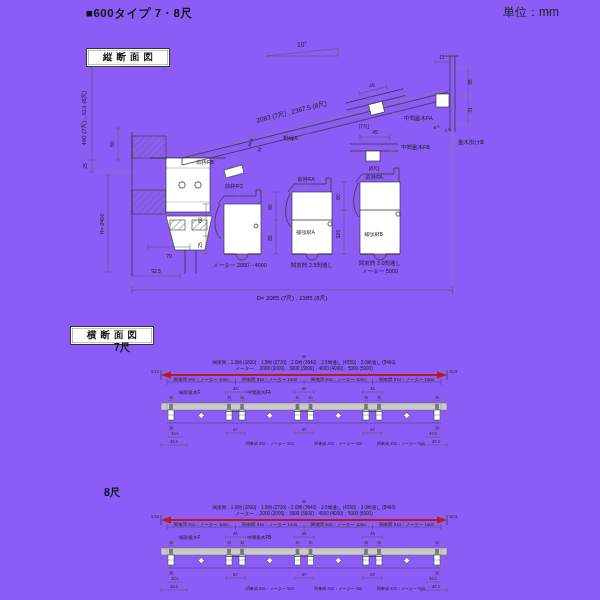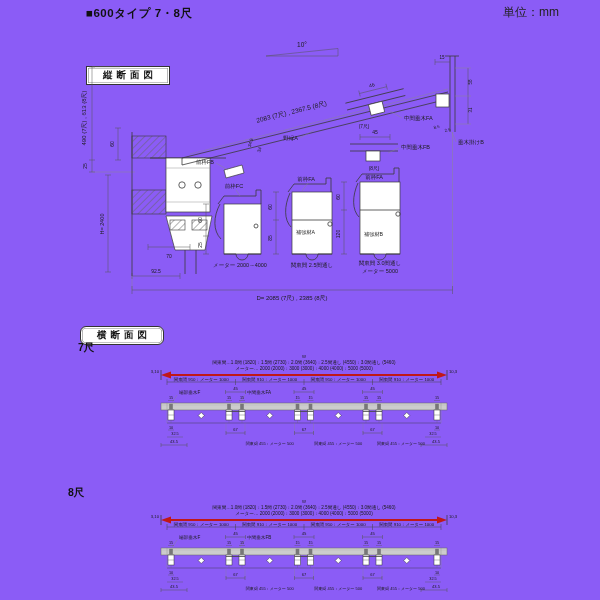--- a/index.html
+++ b/index.html
@@ -2,38 +2,38 @@
 <html><head>
 <meta charset="utf-8">
 <style>
   html,body{margin:0;padding:0;background:#fff;}
   .page{position:relative;width:600px;height:600px;background:#8b5cf6;overflow:hidden;
         font-family:"Liberation Sans","DejaVu Sans",sans-serif;color:#111;padding-left:8px;}
   .title{position:absolute;left:86px;top:6px;font-size:11.5px;font-weight:bold;letter-spacing:.5px;}
   .unit{position:absolute;left:503px;top:4px;font-size:12px;color:#222;}
   .secbox{position:absolute;border:1px solid #333;box-shadow:inset 0 0 0 1px #fff,inset 0 0 0 1.6px #888;
           font-size:9.5px;font-weight:bold;letter-spacing:4px;padding:2px 12px 2px 16px;background:#fff;}
-  .sublab{position:absolute;font-size:10.5px;font-weight:bold;}
+  .sublab{position:absolute;font-size:10.5px;font-weight:bold;margin-left:36px;}
   svg{position:absolute;}
   svg text{font-family:"Liberation Sans","DejaVu Sans",sans-serif;fill:#1c1c1c;}
   .ln{stroke:#3a3a3a;stroke-width:.8;fill:none;}
   .thin{stroke:#8a8a8a;stroke-width:.45;fill:none;}
   .dim{stroke:#555;stroke-width:.5;fill:none;}
   .wh{fill:#fff;stroke:#3a3a3a;stroke-width:.7;}
   .hatchf{fill:url(#h1);stroke:#3a3a3a;stroke-width:.6;}
 </style>
 </head>
 <body>
 
 <div class="page">
 
   <div class="title">■600タイプ 7・8尺</div>
   <div class="unit">単位：mm</div>
 
-  <div class="secbox" style="left:86px;top:66px;">縦断面図</div>
+  <div class="secbox" style="left:86px;top:48px;">縦断面図</div>
 
   <svg style="left:0;top:40px;" width="600" height="262" viewBox="0 0 600 262">
     <defs>
       <pattern id="h1" width="5" height="5" patternTransform="rotate(45)" patternUnits="userSpaceOnUse">
         <line x1="0" y1="0" x2="0" y2="5" stroke="#666" stroke-width="1"></line>
       </pattern>
     </defs>
 
     <line class="dim" x1="92" y1="27" x2="92" y2="132"></line>
     <line class="dim" x1="89" y1="27" x2="95" y2="27"></line>
@@ -196,21 +196,21 @@
     <line class="dim" x1="132" y1="233" x2="132" y2="239"></line>
     <line class="dim" x1="180" y1="233" x2="180" y2="239"></line>
     <text font-size="5" text-anchor="middle" x="156" y="233">92.5</text>
     <line class="thin" x1="132" y1="236" x2="132" y2="250"></line>
     <line class="dim" x1="132" y1="250" x2="452.5" y2="250"></line>
     <line class="dim" x1="132" y1="246" x2="132" y2="254"></line>
     <line class="dim" x1="452.5" y1="246" x2="452.5" y2="254"></line>
     <text font-size="6" text-anchor="middle" x="292" y="260">D= 2085 (7尺) , 2385 (8尺)</text>
   </svg>
 
-  <div class="secbox" style="left:80px;top:326px;border-radius:6px;">横断面図</div>
+  <div class="secbox" style="left:70px;top:326px;">横断面図</div>
   <div class="sublab" style="left:78px;top:341px;">7尺</div>
   <svg id="cross7" style="left:135px;top:353px;" width="340" height="100" viewBox="0 0 340 100">
       <text x="169" y="5" font-size="4.2" text-anchor="middle">W</text>
       <text x="169" y="11" font-size="4.6" text-anchor="middle">関東間…1.0間 (1820)：1.5間 (2730)：2.0間 (3640)：2.5間通し (4550)：3.0間通し (5460)</text>
       <text x="169" y="16.5" font-size="4.6" text-anchor="middle">メーター… 2000 (2000)：3000 (3000)：4000 (4000)：5000 (5000)</text>
       <line x1="32" y1="22" x2="306" y2="22" stroke="#c01818" stroke-width="1.8"></line>
       <polygon points="26,22 36,18.6 36,25.4" fill="#c01818"></polygon>
       <polygon points="312,22 302,18.6 302,25.4" fill="#c01818"></polygon>
       <line x1="26" y1="17" x2="26" y2="27" stroke="#333" stroke-width="0.7"></line>
       <line x1="312" y1="17" x2="312" y2="27" stroke="#333" stroke-width="0.7"></line>

